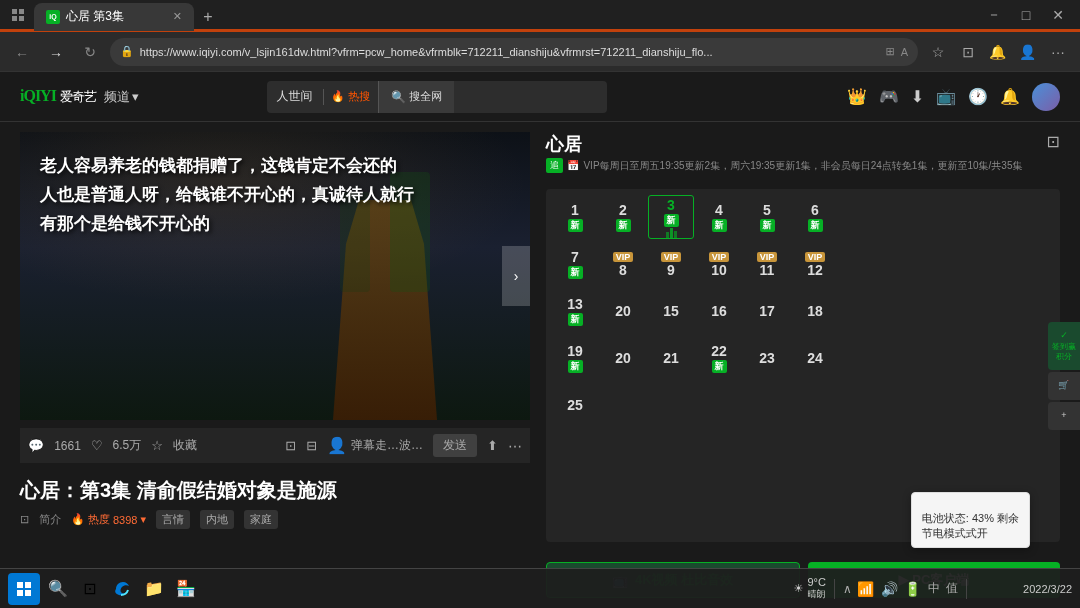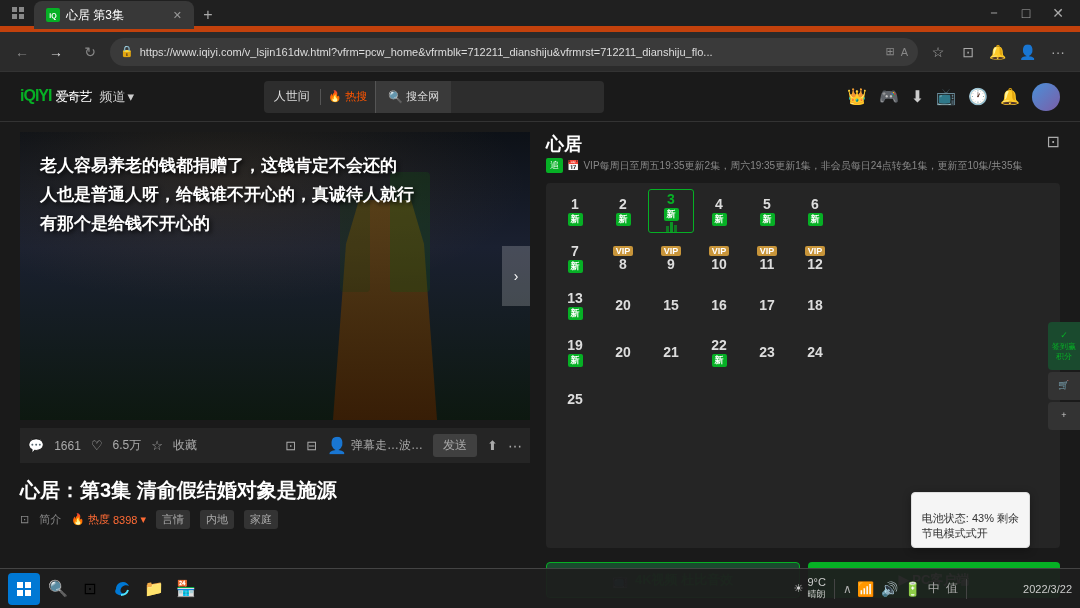--- a/index.html
+++ b/index.html
@@ -12,21 +12,21 @@
       font-size: 12px;
     }
 
     
     .browser-titlebar {
       height: 32px;
       background: #202020;
       display: flex;
       align-items: center;
       padding: 0 8px;
-      border-bottom: 6px solid #c2410c;
+      border-bottom: 3px solid #c2410c;
     }
     .browser-tabs {
       display: flex;
       align-items: flex-end;
       height: 32px;
       flex: 1;
     }
     .tab-item {
       display: flex;
       align-items: center;
@@ -155,20 +155,21 @@
     .logo-area {
       display: flex;
       align-items: center;
       gap: 8px;
     }
     .iqiyi-logo {
       color: #06b025;
       font-weight: bold;
       font-size: 16px;
       letter-spacing: -1px;
+      font-family: Liberation Serif, serif;
     }
     .iqiyi-logo span { color: #fff; }
     .channel-btn {
       color: #ccc;
       font-size: 13px;
       cursor: pointer;
       display: flex;
       align-items: center;
       gap: 2px;
     }
@@ -350,21 +351,21 @@
       display: flex;
       align-items: center;
       gap: 3px;
     }
 
     
     .right-panel {
       flex: 1;
       display: flex;
       flex-direction: column;
-      gap: 10px;
+      gap: 16px;
     }
     .series-title {
       color: #fff;
       font-size: 18px;
       font-weight: bold;
     }
     .series-subtitle {
       color: #06b025;
       font-size: 10px;
       display: flex;

